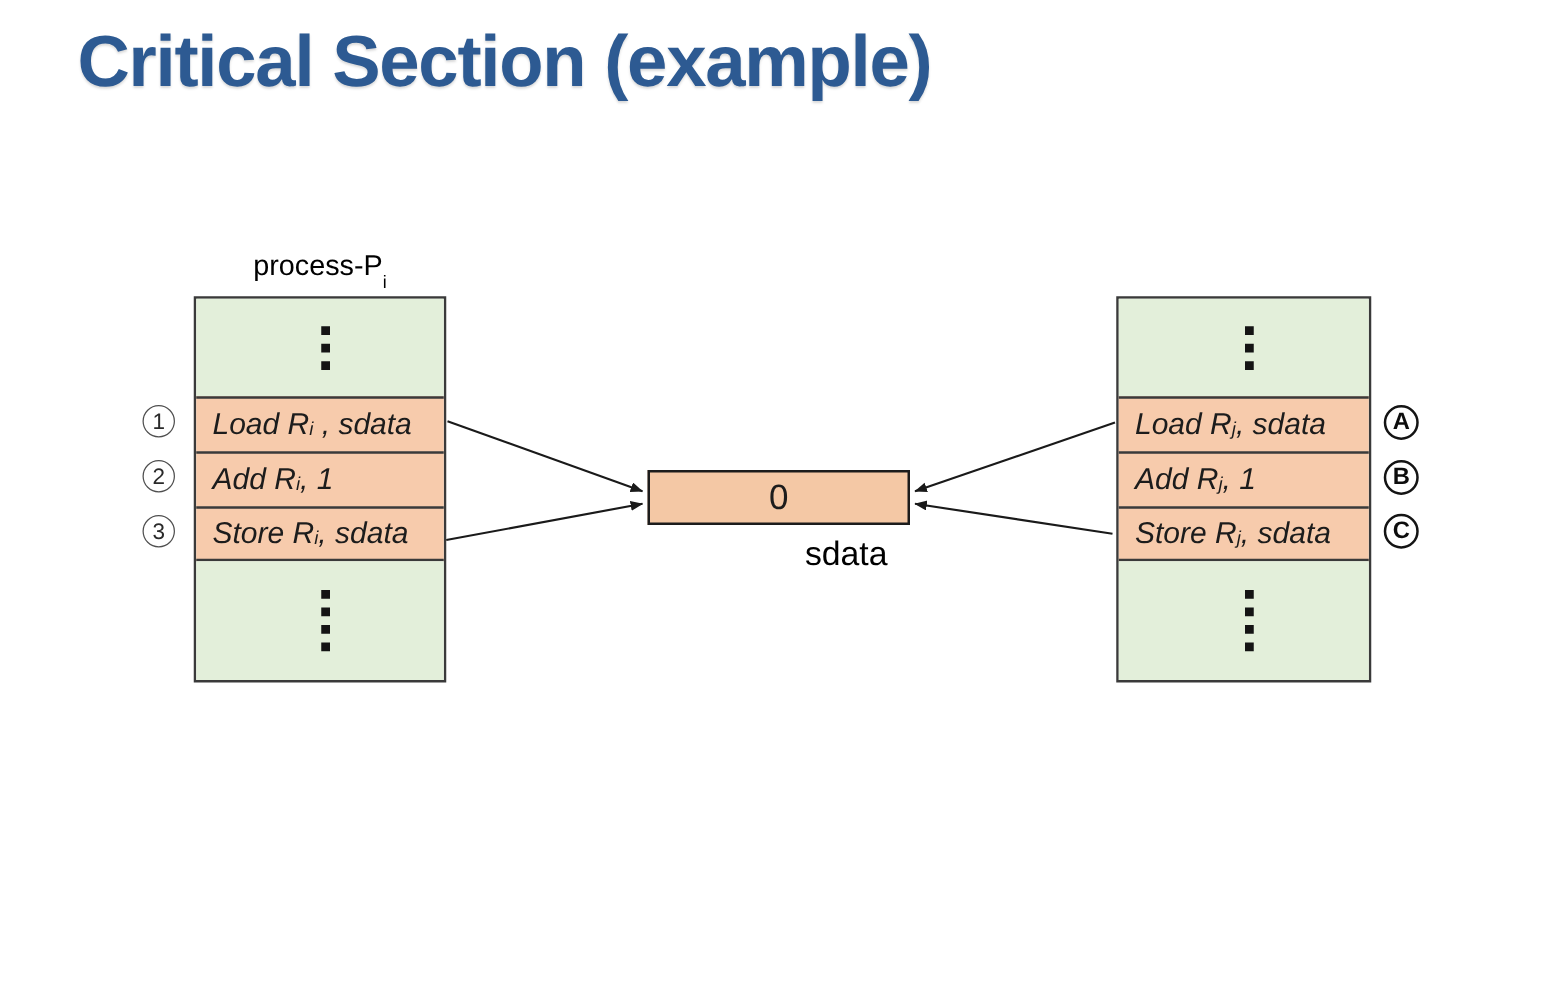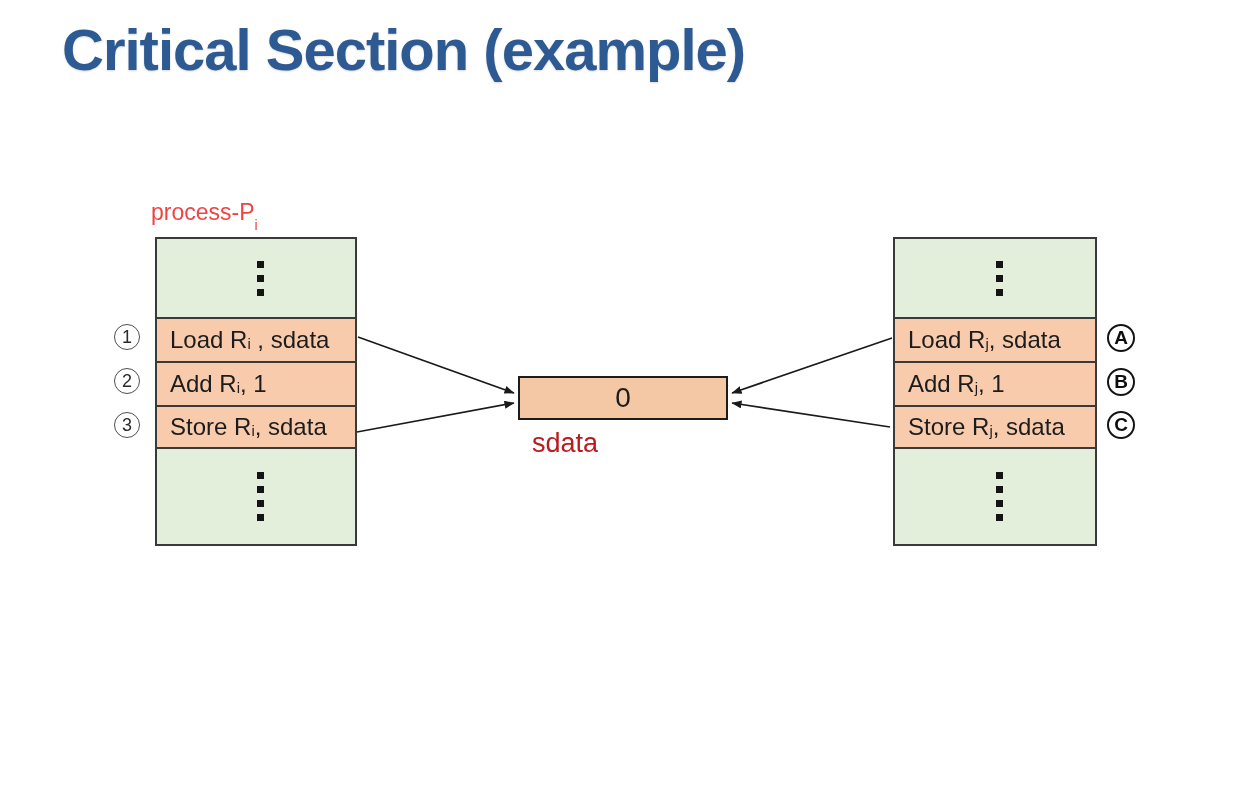--- a/index.html
+++ b/index.html
@@ -23,38 +23,40 @@
     font-weight: 700;
     letter-spacing: -1px;
     color: #2d5a92;
     text-shadow: 0 1px 2px rgba(40,40,40,0.18);
     white-space: nowrap;
   }
   .proc-label {
     position: absolute;
     top: 199px;
     width: 210px;
+    text-align: center;
     font-size: 23px;
-    color: #ef4444;
+    color: #000000;
     white-space: nowrap;
   }
   sub.ss {
     font-size: 0.62em;
     position: relative;
     top: 0.28em;
     line-height: 0;
   }
   .proc-box {
     position: absolute;
     top: 237px;
     height: 309px;
     border: 2px solid #3a3a3a;
     box-sizing: border-box;
     display: flex;
     flex-direction: column;
+    font-style: italic;
   }
   .sec-green {
     background: #e3efda;
     display: flex;
     align-items: center;
     justify-content: center;
   }
   .sec-green.top { height: 78px; }
   .sec-green.bottom { flex: 1; }
   .sec-row {
@@ -117,26 +119,26 @@
     background: #f4c8a5;
     border: 2.5px solid #1c1c1c;
     display: flex;
     align-items: center;
     justify-content: center;
     font-size: 28px;
     color: #1c1c1c;
   }
   .shared-label {
     position: absolute;
-    left: 532px;
+    left: 500px;
     top: 428px;
     width: 210px;
-    text-align: left;
+    text-align: right;
     font-size: 27px;
-    color: #b91c1c;
+    color: #000000;
   }
   .arrow-layer {
     position: absolute;
     left: 0; top: 0;
     width: 1242px;
     height: 804px;
     pointer-events: none;
   }
 </style>
 </head>

